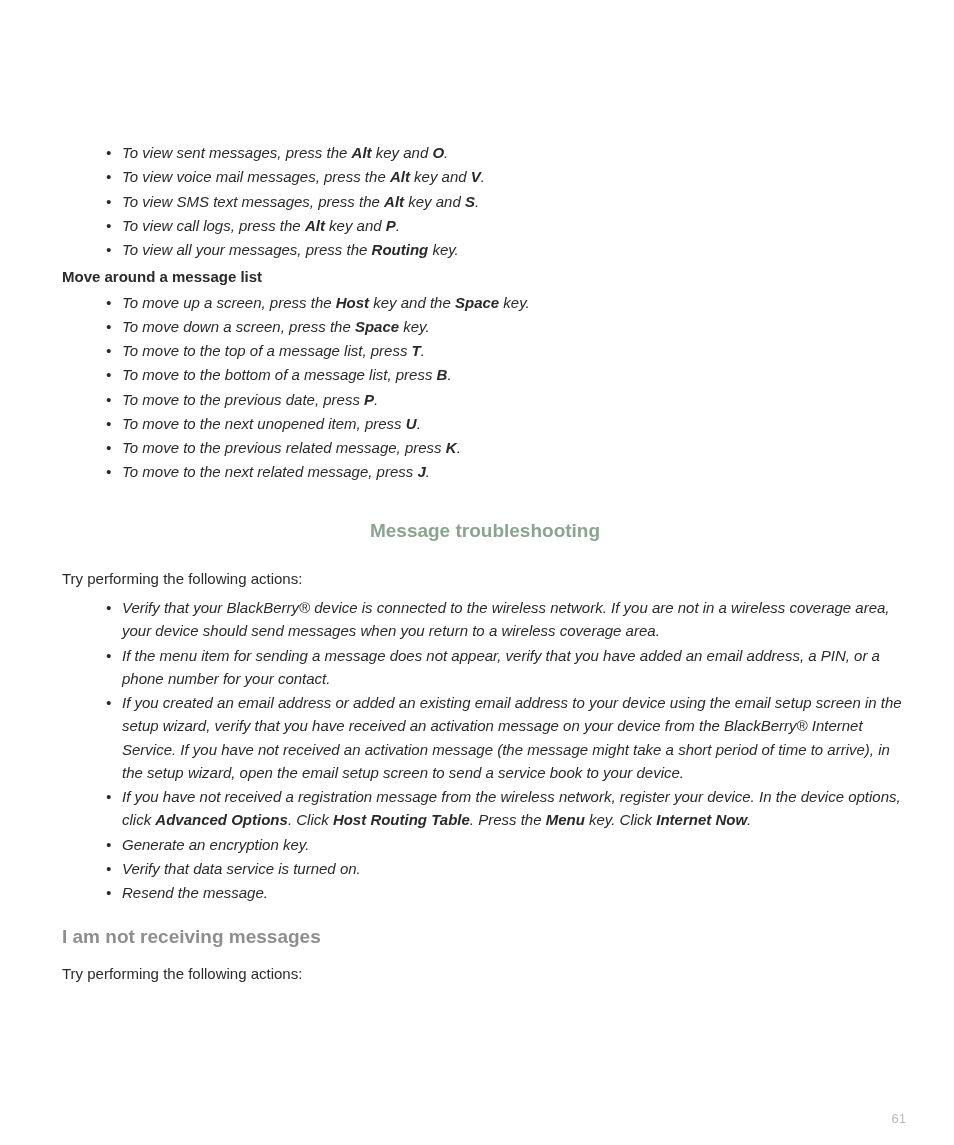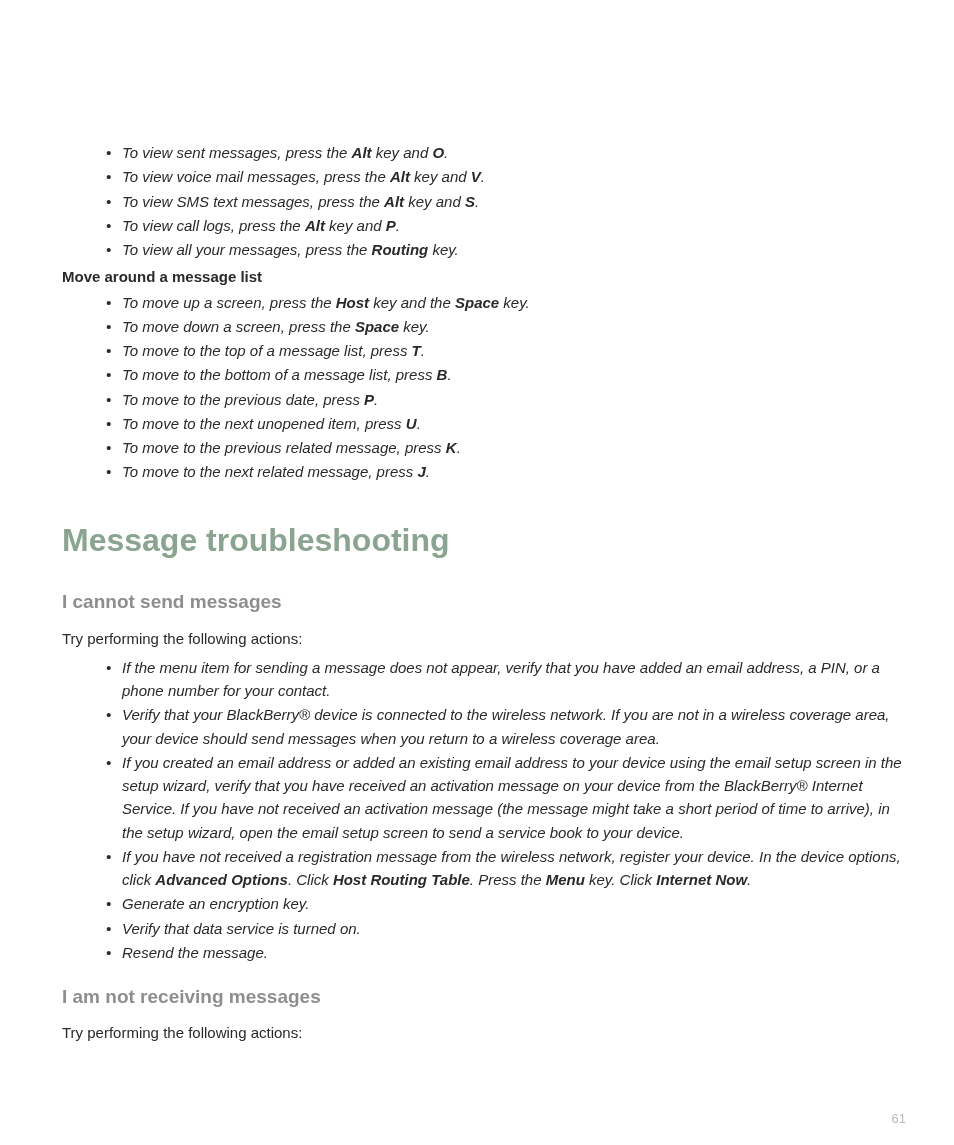--- a/index.html
+++ b/index.html
@@ -37,23 +37,24 @@
     top: 0;
     color: #2a2a2a;
     font-size: 15px;
   }
   .subhead {
     font-weight: 700;
     margin: 4px 0 2px 0;
   }
   h1.section {
     color: #8aa58f;
-    font-size: 32px;
+    font-size: 19px;
     font-weight: 700;
     margin: 32px 0 22px 0;
+    text-align: center;
   }
   h2.topic {
     color: #8e8e8e;
     font-size: 19px;
     font-weight: 700;
     margin: 18px 0 10px 0;
   }
   .intro {
     margin: 4px 0 6px 0;
   }
@@ -86,25 +87,24 @@
       <li>To move to the top of a message list, press <span class="bold">T</span>.</li>
       <li>To move to the bottom of a message list, press <span class="bold">B</span>.</li>
       <li>To move to the previous date, press <span class="bold">P</span>.</li>
       <li>To move to the next unopened item, press <span class="bold">U</span>.</li>
       <li>To move to the previous related message, press <span class="bold">K</span>.</li>
       <li>To move to the next related message, press <span class="bold">J</span>.</li>
     </ul>
 
   <h1 class="section">Message troubleshooting</h1>
 
-  <h2 class="topic">I cannot send messages</h2>
   <div class="intro">Try performing the following actions:</div>
   <ul class="bullets">
+      <li>Verify that your BlackBerry® device is connected to the wireless network. If you are not in a wireless coverage area, your device should send messages when you return to a wireless coverage area.</li>
       <li>If the menu item for sending a message does not appear, verify that you have added an email address, a PIN, or a phone number for your contact.</li>
-      <li>Verify that your BlackBerry® device is connected to the wireless network. If you are not in a wireless coverage area, your device should send messages when you return to a wireless coverage area.</li>
       <li>If you created an email address or added an existing email address to your device using the email setup screen in the setup wizard, verify that you have received an activation message on your device from the BlackBerry® Internet Service. If you have not received an activation message (the message might take a short period of time to arrive), in the setup wizard, open the email setup screen to send a service book to your device.</li>
       <li>If you have not received a registration message from the wireless network, register your device. In the device options, click <span class="bold">Advanced Options</span>. Click <span class="bold">Host Routing Table</span>. Press the <span class="bold">Menu</span> key. Click <span class="bold">Internet Now</span>.</li>
       <li>Generate an encryption key.</li>
       <li>Verify that data service is turned on.</li>
       <li>Resend the message.</li>
     </ul>
 
   <h2 class="topic">I am not receiving messages</h2>
   <div class="intro">Try performing the following actions:</div>
 

